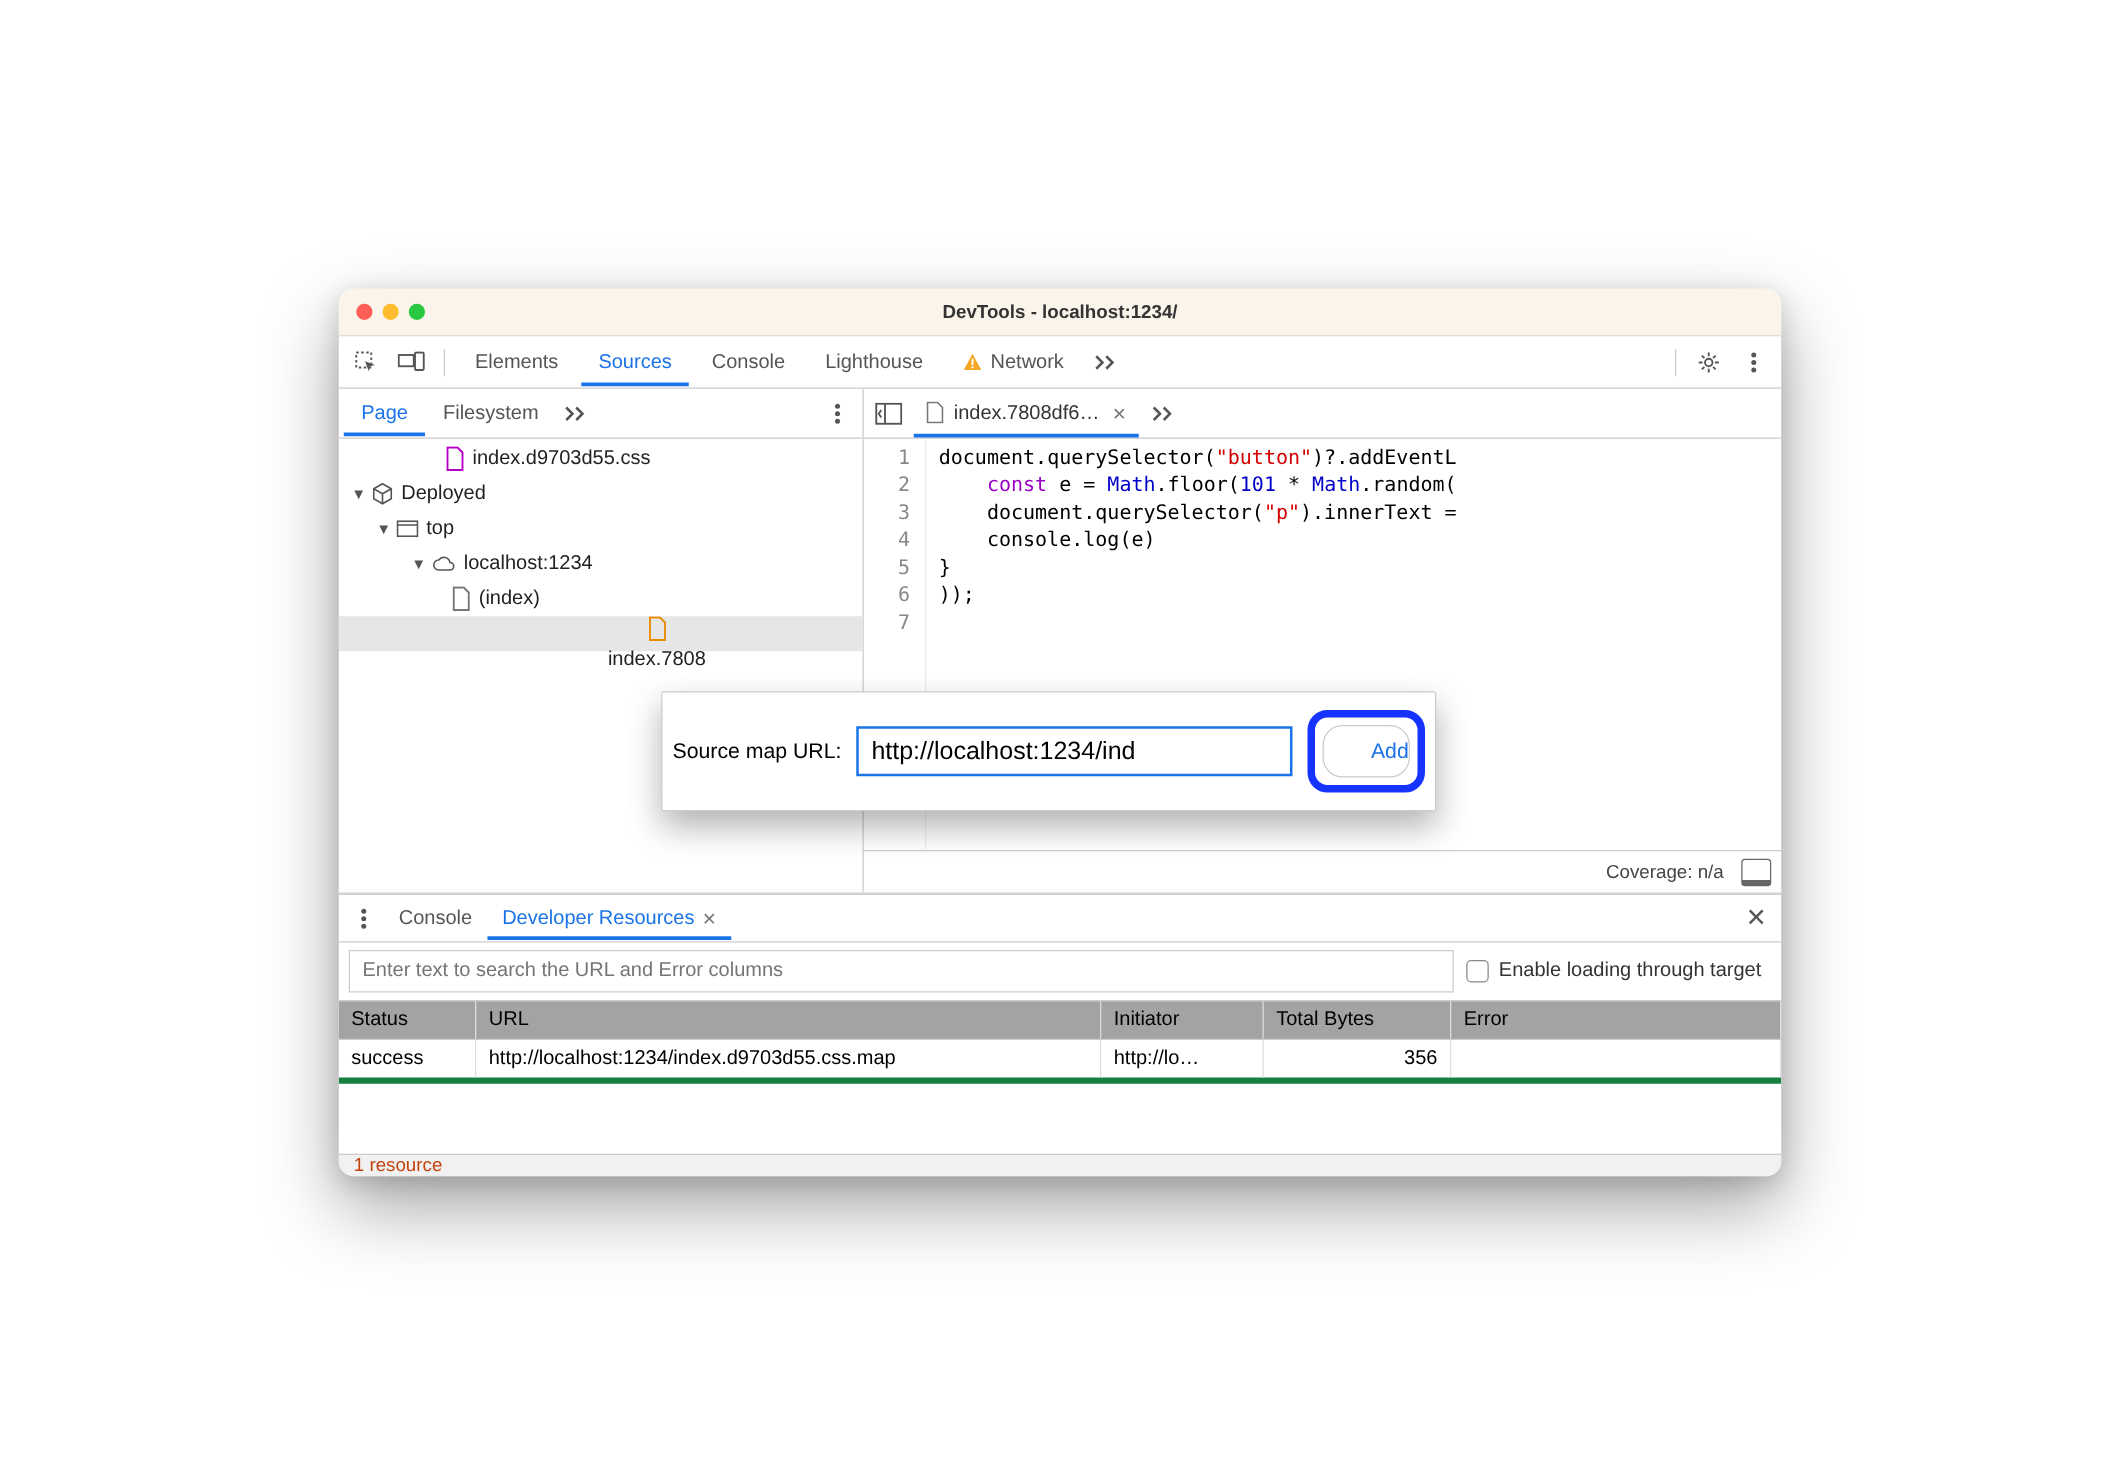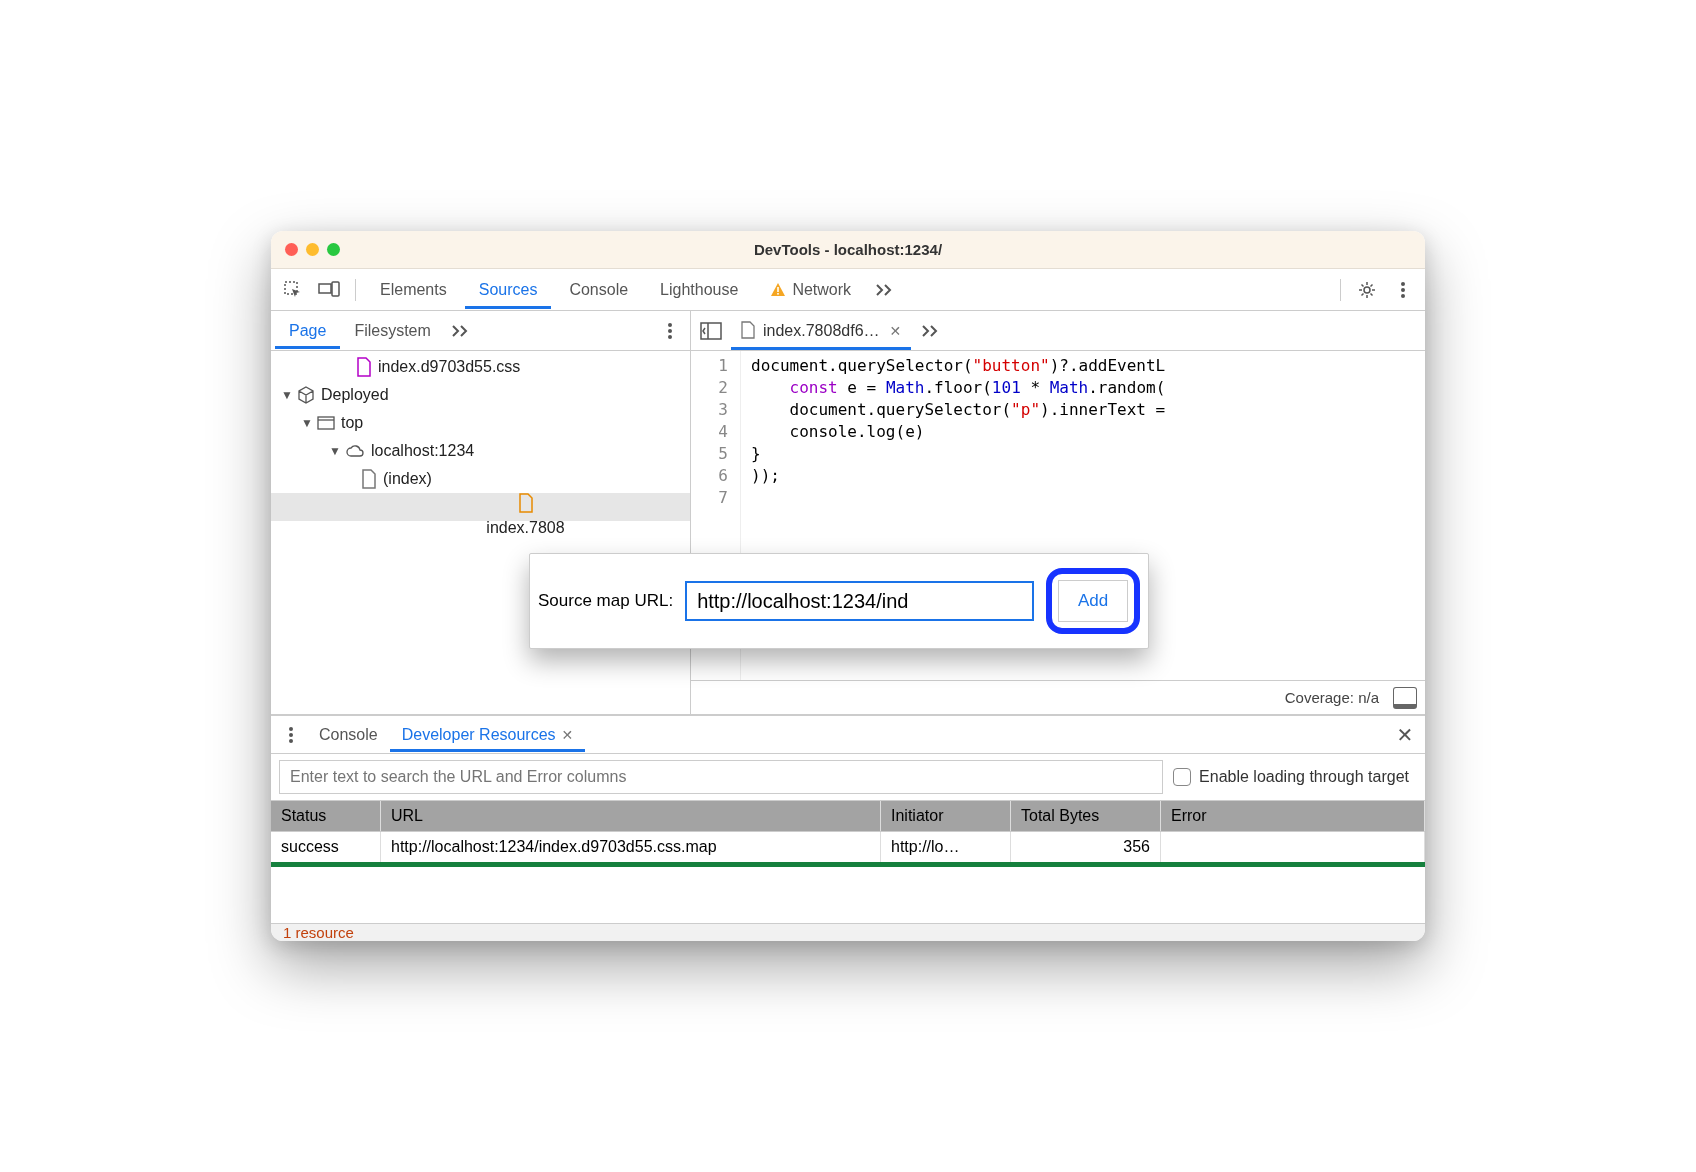--- a/index.html
+++ b/index.html
@@ -178,22 +178,22 @@
   font-size: 17px;
 }
 .dialog input {
   flex: 1; height: 40px; font-size: 20px; padding: 0 10px;
   border: 2px solid #1a73e8; outline: none;
 }
 .dialog .add-wrap {
   border: 6px solid #1733ff; border-radius: 16px; padding: 6px;
 }
 .dialog button {
-  width: 70px; height: 42px; background: #fff; border: 1px solid #ccc; border-radius: 0;
-  color: #1a73e8; font-size: 17px; font-weight: 500; cursor: pointer;
+  width: 70px; height: 42px; background: #fff; border: 1px solid #ccc; border-radius: 16px;
+  color: #1a73e8; font-size: 17px; font-weight: 500; cursor: pointer; text-align: right;
 }
 svg { display: block; }
 </style>
 </head>
 <body>
 
 <div class="window">
 
   <div class="titlebar">
     <div class="traffic">

